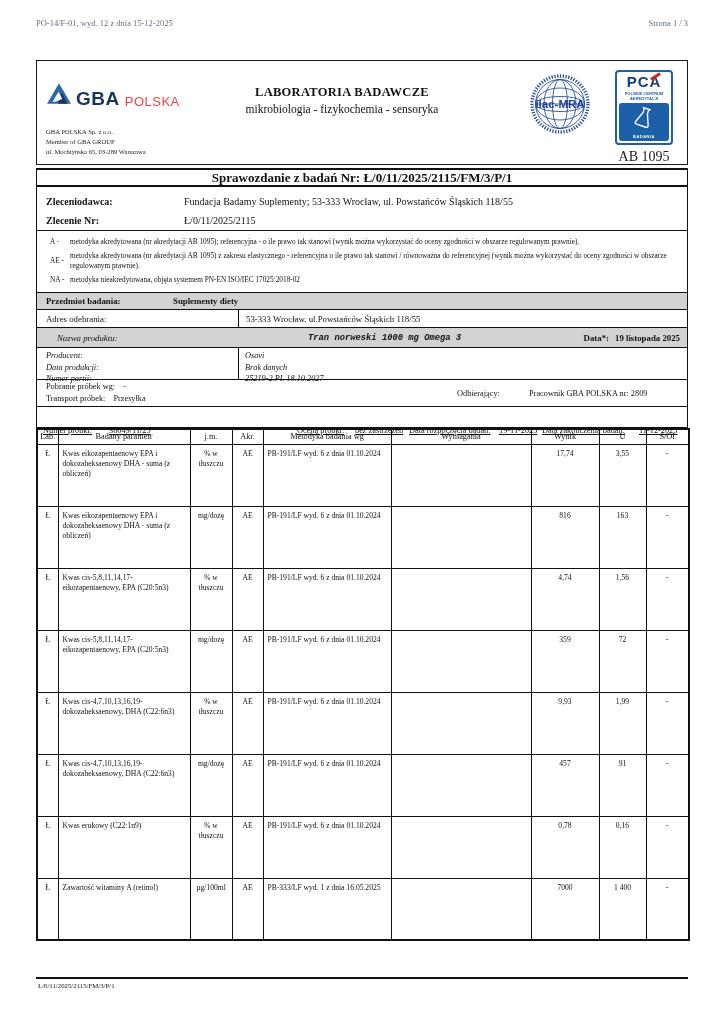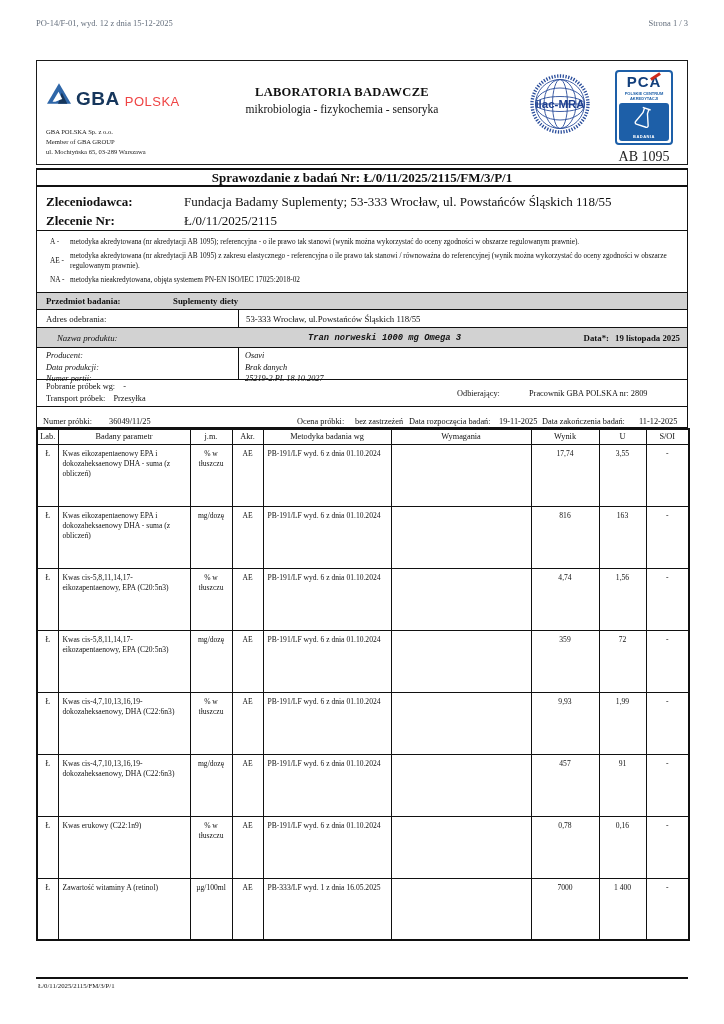--- a/index.html
+++ b/index.html
@@ -29,21 +29,21 @@
   .pca-square { background:#1d5fa8; border-radius:3px; height:38px; display:flex; flex-direction:column; align-items:center; justify-content:center; gap:1px; }
   .pca-badania { font-size:4px; color:#fff; font-weight:bold; letter-spacing:.5px; }
   .pca-ab { font-size:14px; margin-top:4px; color:#222; font-family:"Liberation Serif", serif; }
 
   
   .titlebox { margin-top:3px; border:1.2px solid #111; border-top-width:2.6px; border-bottom-width:2.6px; height:19px; display:flex; align-items:center; justify-content:center; font-weight:bold; font-size:13px; }
 
   
   .mainbox { border:1.2px solid #111; border-top:none; }
   .client-block { padding-top:5px; border-bottom:1.1px solid #111; }
-  .kv-row { display:flex; align-items:center; height:19px; font-size:13px; }
+  .kv-row { display:flex; align-items:center; height:19px; font-size:10px; }
   .kv-label { width:147px; padding-left:9px; font-weight:bold; }
 
   .notes { height:62px; padding:6px 10px 0 13px; border-bottom:1.8px solid #111; font-size:7.3px; line-height:1.35; }
   .note { display:flex; align-items:center; margin-bottom:4px; }
   .note-code { min-width:17px; margin-right:3px; white-space:nowrap; }
   .note-text { flex:1; }
 
   .row-przedmiot { height:17px; background:#d2d2d2; display:flex; align-items:center; font-size:8.8px; font-weight:bold; border-bottom:1.1px solid #111; }
   .row-przedmiot .lbl { width:136px; padding-left:9px; }
 
@@ -63,21 +63,21 @@
   .prod-row .lbl { width:201px; padding-left:9px; }
   .prod-row .val { padding-left:7px; }
 
   .row-pobranie { position:relative; height:27px; border-bottom:1.1px solid #111; font-size:8.3px; }
   .pobranie-line { display:flex; padding-left:9px; height:12px; align-items:center; }
   .pobranie-line .v { margin-left:8px; }
   .odb-lbl { position:absolute; left:420px; top:9px; }
   .odb-val { position:absolute; left:492px; top:9px; }
 
   .row-numer { position:relative; height:20px; font-size:8.3px; }
-  .row-numer span { position:absolute; top:10px; }
+  .row-numer span { position:absolute; top:19px;text-decoration:underline; }
   .n1l{left:6px;} .n1v{left:72px;} .n2l{left:260px;} .n2v{left:318px;} .n3l{left:372px;} .n3v{left:462px;} .n4l{left:505px;} .n4v{left:602px;}
 
   
   table.results { width:652px; border-collapse:collapse; table-layout:fixed; border:2px solid #111; }
   table.results th { border:1.1px solid #111; border-bottom:1.8px solid #111; font-size:8.3px; font-weight:normal; height:15px; padding:1px 2px; }
   table.results td { border:1.1px solid #111; border-top-width:1.8px; font-size:7.6px; vertical-align:top; padding:4px 4px; height:62px; line-height:1.35; }
   td.c-lab, td.c-unit, td.c-akr, td.c-result, td.c-u, td.c-soi { text-align:center; }
   td.c-unit { white-space:pre-line; }
   td.c-method { font-size:7.4px; }
 

